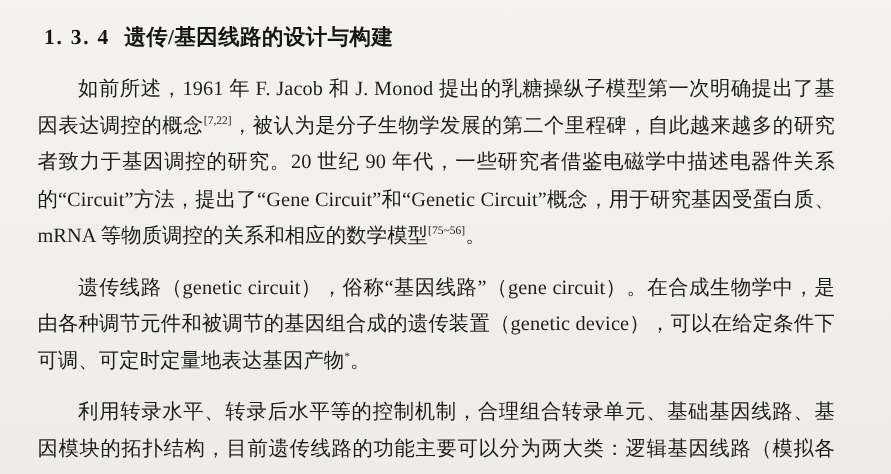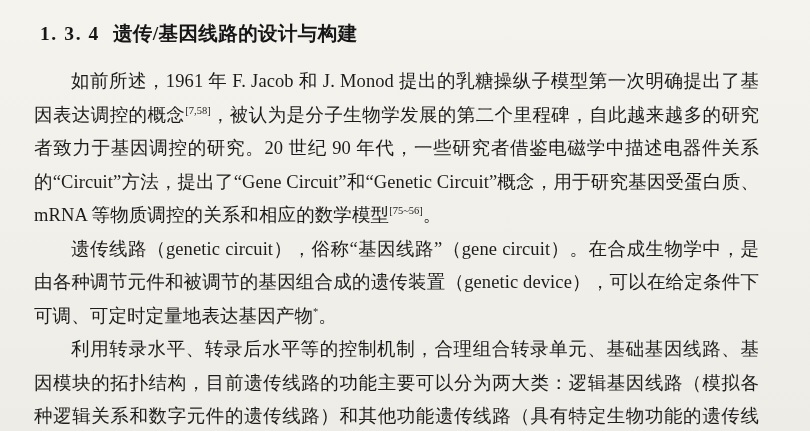--- a/index.html
+++ b/index.html
@@ -37,38 +37,38 @@
     font-size: 18.5px;
     line-height: 33.5px;
     text-align: justify;
     text-justify: inter-ideograph;
     text-indent: 2em;
     margin: 0 0 0 0;
     color: #1c1c1c;
     letter-spacing: 0.1px;
   }
   .para + .para {
-    margin-top: 0px;
+    margin-top: 13px;
   }
   sup {
     font-size: 10.5px;
     vertical-align: super;
     line-height: 0;
     letter-spacing: 0;
   }
   .latin {
     font-family: "Liberation Serif", "DejaVu Serif", serif;
   }
 </style>
 </head>
 <body>
 
 <div class="page">
 
   <h2 class="heading">
     <span class="num latin">1. 3. 4</span><span>遗传/基因线路的设计与构建</span>
   </h2>
 
-  <p class="para">如前所述，1961 年 F. Jacob 和 J. Monod 提出的乳糖操纵子模型第一次明确提出了基因表达调控的概念<sup>[7,58]</sup>，被认为是分子生物学发展的第二个里程碑，自此越来越多的研究者致力于基因调控的研究。20 世纪 90 年代，一些研究者借鉴电磁学中描述电器件关系的“Circuit”方法，提出了“Gene Circuit”和“Genetic Circuit”概念，用于研究基因受蛋白质、mRNA 等物质调控的关系和相应的数学模型<sup>[75~56]</sup>。</p>
+  <p class="para">如前所述，1961 年 F. Jacob 和 J. Monod 提出的乳糖操纵子模型第一次明确提出了基因表达调控的概念<sup>[7,22]</sup>，被认为是分子生物学发展的第二个里程碑，自此越来越多的研究者致力于基因调控的研究。20 世纪 90 年代，一些研究者借鉴电磁学中描述电器件关系的“Circuit”方法，提出了“Gene Circuit”和“Genetic Circuit”概念，用于研究基因受蛋白质、mRNA 等物质调控的关系和相应的数学模型<sup>[75~56]</sup>。</p>
   <p class="para">遗传线路（genetic circuit），俗称“基因线路”（gene circuit）。在合成生物学中，是由各种调节元件和被调节的基因组合成的遗传装置（genetic device），可以在给定条件下可调、可定时定量地表达基因产物<sup>*</sup>。</p>
   <p class="para">利用转录水平、转录后水平等的控制机制，合理组合转录单元、基础基因线路、基因模块的拓扑结构，目前遗传线路的功能主要可以分为两大类：逻辑基因线路（模拟各种逻辑关系和数字元件的遗传线路）和其他功能遗传线路（具有特定生物功能的遗传线路）<sup>**</sup>。</p>
 
 </div>
 
 </body></html>

